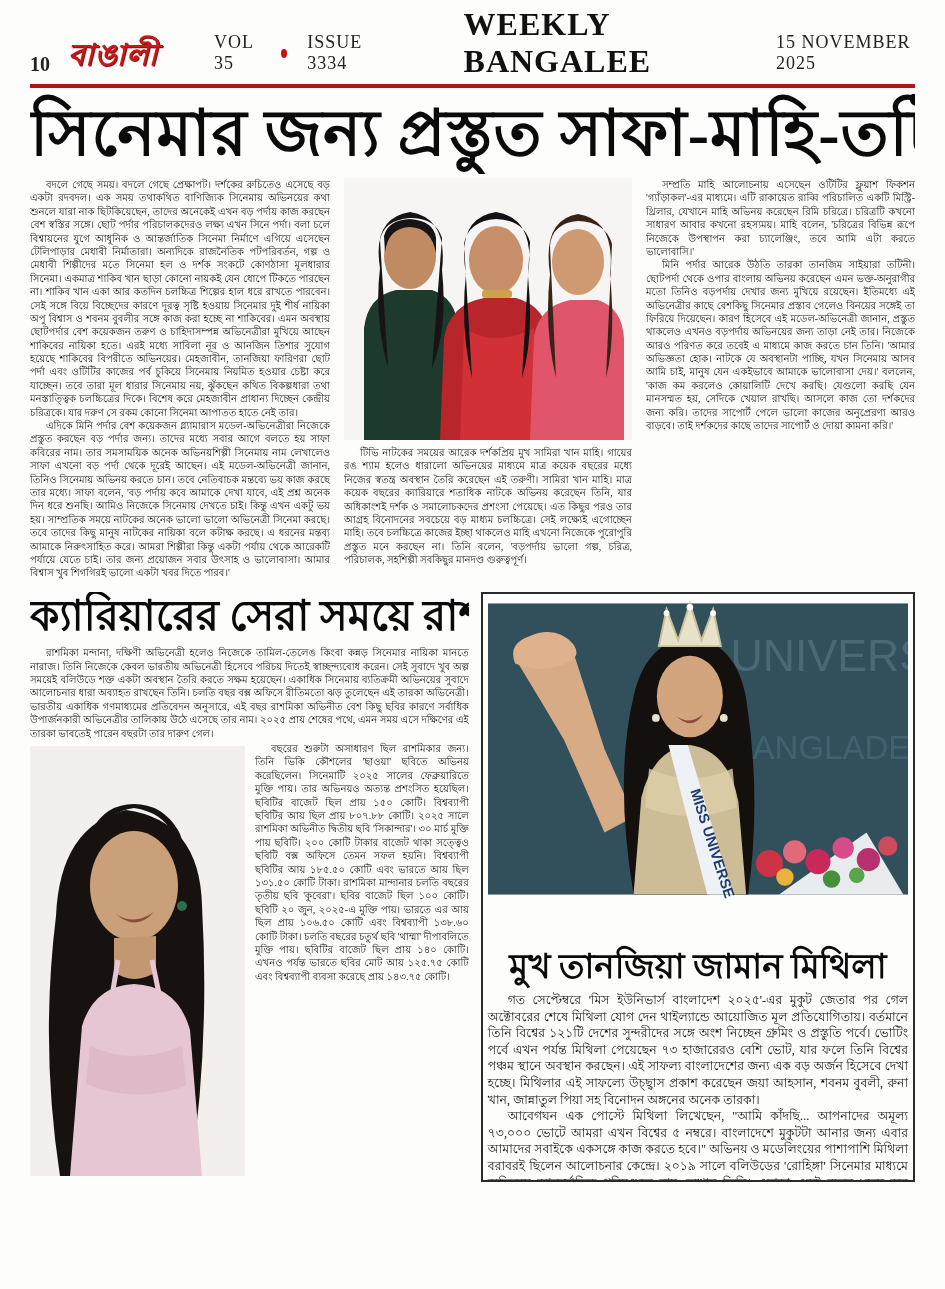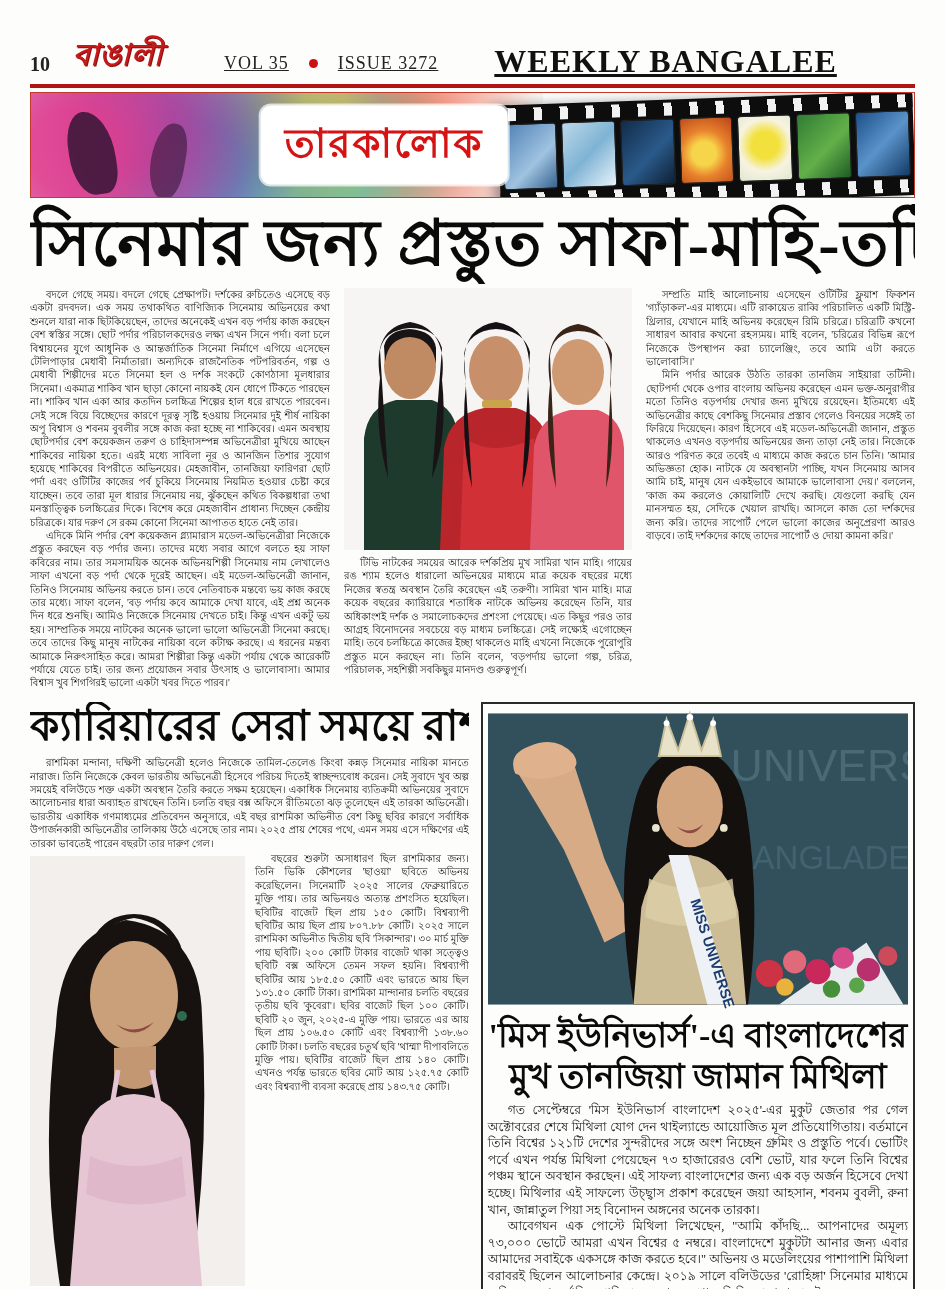--- a/index.html
+++ b/index.html
@@ -5,23 +5,23 @@
   * { margin:0; padding:0; box-sizing:border-box; }
   html,body { background:#ffffff; }
   body { font-family:"Liberation Serif", serif; color:#1a1a1a; }
   .page { position:relative; width:945px; height:1289px; margin:0 auto; background:#fdfdfc; overflow:hidden; padding:0 30px; }
 
   
   .masthead-row { position:relative; height:54px; margin-top:28px; display:flex; align-items:flex-end; }
   .page-num { font-size:20px; font-weight:bold; color:#222; margin-right:18px; padding-bottom:6px;margin-top:33px; }
   .logo-box { width:100px; height:44px; display:flex; align-items:flex-end; justify-content:center; }
   .logo-text { font-size:30px; font-weight:bold; color:#c51a1a; text-shadow:1px 1px 0 #8d0f0f; letter-spacing:1px; font-style:italic; }
-  .vol-issue { font-size:18px; letter-spacing:1px; color:#222; margin-left:56px; padding-bottom:8px; display:flex; align-items:center; gap:20px;text-decoration:underline; }
+  .vol-issue { font-size:18px; letter-spacing:1px; color:#222; margin-left:56px; padding-bottom:8px; display:flex; align-items:center; gap:20px; }
   .red-dot { width:9px; height:9px; border-radius:50%; background:#cc1111; display:inline-block; }
-  .masthead-title { font-size:32px; font-weight:bold; letter-spacing:1px; color:#111; margin-left:56px; padding-bottom:2px;text-decoration:underline; }
+  .masthead-title { font-size:32px; font-weight:bold; letter-spacing:1px; color:#111; margin-left:84px; padding-bottom:2px; }
   .issue-date { font-size:18px; letter-spacing:1px; color:#222; margin-left:48px; padding-bottom:8px; }
   .header-rule { height:4px; background:#b21414; margin-top:2px; }
 
   
   .banner { position:relative; height:106px; margin-top:4px; border:1px solid #c23a2a; overflow:hidden; background:#fff; }
   .banner-left { position:absolute; left:0; top:0; width:58%; height:100%;
      background:
        radial-gradient(circle at 8% 55%, rgba(230,60,140,.85) 0 9%, transparent 40%),
        radial-gradient(circle at 20% 30%, rgba(120,40,160,.7) 0 10%, transparent 42%),
        radial-gradient(circle at 33% 70%, rgba(40,150,210,.75) 0 12%, transparent 45%),
@@ -75,48 +75,27 @@
 <div class="page">
 
   <div class="masthead-row">
     <div class="page-num">10</div>
     <div class="logo-box">
       <span class="logo-text">বাঙালী</span>
     </div>
     <div class="vol-issue">
       <span>VOL 35</span>
       <span class="red-dot"></span>
-      <span>ISSUE 3272</span>
+      <span>ISSUE 3334</span>
     </div>
     <div class="masthead-title">WEEKLY BANGALEE</div>
+    <div class="issue-date">15 NOVEMBER 2025</div>
   </div>
   <div class="header-rule"></div>
 
-  <div class="banner">
-    <div class="banner-left">
-      <div class="silhouette sil-1"></div>
-      <div class="silhouette sil-2"></div>
-    </div>
-    <div class="banner-strip">
-      <div class="sprockets top"></div>
-      <div class="frames">
-        <div class="frame f1"></div>
-        <div class="frame f2"></div>
-        <div class="frame f3"></div>
-        <div class="frame f4"></div>
-        <div class="frame f5"></div>
-        <div class="frame f6"></div>
-        <div class="frame f7"></div>
-      </div>
-      <div class="sprockets bottom"></div>
-    </div>
-    <div class="section-label">
-      <span>তারকালোক</span>
-    </div>
-  </div>
 
   <h1 class="lead-headline">সিনেমার জন্য প্রস্তুত সাফা-মাহি-তটিনী</h1>
 
   <div class="lead-grid">
 
     <div class="col-clip">
       <div class="bodytext">
         <p>বদলে গেছে সময়। বদলে গেছে প্রেক্ষাপট। দর্শকের রুচিতেও এসেছে বড় একটা রদবদল। এক সময় তথাকথিত বাণিজ্যিক সিনেমায় অভিনয়ের কথা শুনলে যারা নাক ছিটকিয়েছেন, তাদের অনেকেই এখন বড় পর্দায় কাজ করছেন বেশ স্বস্তির সঙ্গে। ছোট পর্দার পরিচালকদেরও লক্ষ্য এখন সিনে পর্দা। বলা চলে বিশ্বায়নের যুগে আধুনিক ও আন্তর্জাতিক সিনেমা নির্মাণে এগিয়ে এসেছেন টেলিপাড়ার মেধাবী নির্মাতারা। অন্যদিকে রাজনৈতিক পটপরিবর্তন, গল্প ও মেধাবী শিল্পীদের মতে সিনেমা হল ও দর্শক সংকটে কোণঠাসা মূলধারার সিনেমা। একমাত্র শাকিব খান ছাড়া কোনো নায়কই যেন ধোপে টিকতে পারছেন না। শাকিব খান একা আর কতদিন চলচ্চিত্র শিল্পের হাল ধরে রাখতে পারবেন। সেই সঙ্গে বিয়ে বিচ্ছেদের কারণে দূরত্ব সৃষ্টি হওয়ায় সিনেমার দুই শীর্ষ নায়িকা অপু বিশ্বাস ও শবনম বুবলীর সঙ্গে কাজ করা হচ্ছে না শাকিবের। এমন অবস্থায় ছোটপর্দার বেশ কয়েকজন তরুণ ও চাহিদাসম্পন্ন অভিনেত্রীরা মুখিয়ে আছেন শাকিবের নায়িকা হতে। এরই মধ্যে সাবিলা নূর ও আনজিন তিশার সুযোগ হয়েছে শাকিবের বিপরীতে অভিনয়ের। মেহজাবীন, তানজিয়া ফারিণরা ছোট পর্দা এবং ওটিটির কাজের পর্ব চুকিয়ে সিনেমায় নিয়মিত হওয়ার চেষ্টা করে যাচ্ছেন। তবে তারা মূল ধারার সিনেমায় নয়, ঝুঁকছেন কথিত বিকল্পধারা তথা মনস্তাত্ত্বিক চলচ্চিত্রের দিকে। বিশেষ করে মেহজাবীন প্রাধান্য দিচ্ছেন কেন্দ্রীয় চরিত্রকে। যার দরুণ সে রকম কোনো সিনেমা আপাতত হাতে নেই তার।</p>
         <p>এদিকে মিনি পর্দার বেশ কয়েকজন গ্ল্যামারাস মডেল-অভিনেত্রীরা নিজেকে প্রস্তুত করছেন বড় পর্দার জন্য। তাদের মধ্যে সবার আগে বলতে হয় সাফা কবিরের নাম। তার সমসাময়িক অনেক অভিনয়শিল্পী সিনেমায় নাম লেখালেও সাফা এখনো বড় পর্দা থেকে দূরেই আছেন। এই মডেল-অভিনেত্রী জানান, তিনিও সিনেমায় অভিনয় করতে চান। তবে নেতিবাচক মন্তব্যে ভয় কাজ করছে তার মধ্যে। সাফা বলেন, 'বড় পর্দায় কবে আমাকে দেখা যাবে, এই প্রশ্ন অনেক দিন ধরে শুনছি। আমিও নিজেকে সিনেমায় দেখতে চাই। কিন্তু এখন একটু ভয় হয়। সাম্প্রতিক সময়ে নাটকের অনেক ভালো ভালো অভিনেত্রী সিনেমা করছে। তবে তাদের কিছু মানুষ নাটকের নায়িকা বলে কটাক্ষ করছে। এ ধরনের মন্তব্য আমাকে নিরুৎসাহিত করে। আমরা শিল্পীরা কিন্তু একটা পর্যায় থেকে আরেকটি পর্যায়ে যেতে চাই। তার জন্য প্রয়োজন সবার উৎসাহ ও ভালোবাসা। আমার বিশ্বাস খুব শিগগিরই ভালো একটা খবর দিতে পারব।'</p>
       </div>
@@ -235,21 +214,21 @@
           <circle cx="340" cy="266" r="13" fill="#c8285a"></circle>
             <circle cx="366" cy="252" r="11" fill="#d74b8a"></circle>
           <circle cx="392" cy="264" r="12" fill="#b8306e"></circle>
             <circle cx="412" cy="250" r="10" fill="#cc4a5a"></circle>
           <circle cx="306" cy="282" r="9" fill="#e8b23c"></circle>
             <circle cx="354" cy="284" r="9" fill="#46903c"></circle>
           <circle cx="380" cy="280" r="8" fill="#5aa44a"></circle>
         </g>
       </svg>
       <h2 class="mithila-headline">
-        <span>'মিস ইউনিভার্স'-এ বাংলাদেশের</span><br>
+        <br>
         <span>মুখ তানজিয়া জামান মিথিলা</span>
       </h2>
       <div class="bodytext">
         <p>গত সেপ্টেম্বরে 'মিস ইউনিভার্স বাংলাদেশ ২০২৫'-এর মুকুট জেতার পর গেল অক্টোবরের শেষে মিথিলা যোগ দেন থাইল্যান্ডে আয়োজিত মূল প্রতিযোগিতায়। বর্তমানে তিনি বিশ্বের ১২১টি দেশের সুন্দরীদের সঙ্গে অংশ নিচ্ছেন গ্রুমিং ও প্রস্তুতি পর্বে। ভোটিং পর্বে এখন পর্যন্ত মিথিলা পেয়েছেন ৭৩ হাজারেরও বেশি ভোট, যার ফলে তিনি বিশ্বের পঞ্চম স্থানে অবস্থান করছেন। এই সাফল্য বাংলাদেশের জন্য এক বড় অর্জন হিসেবে দেখা হচ্ছে। মিথিলার এই সাফল্যে উচ্ছ্বাস প্রকাশ করেছেন জয়া আহসান, শবনম বুবলী, রুনা খান, জান্নাতুল পিয়া সহ বিনোদন অঙ্গনের অনেক তারকা।</p>
         <p>আবেগঘন এক পোস্টে মিথিলা লিখেছেন, "আমি কাঁদছি... আপনাদের অমূল্য ৭৩,০০০ ভোটে আমরা এখন বিশ্বের ৫ নম্বরে। বাংলাদেশে মুকুটটা আনার জন্য এবার আমাদের সবাইকে একসঙ্গে কাজ করতে হবে।" অভিনয় ও মডেলিংয়ের পাশাপাশি মিথিলা বরাবরই ছিলেন আলোচনার কেন্দ্রে। ২০১৯ সালে বলিউডের 'রোহিঙ্গা' সিনেমার মাধ্যমে অভিনয়ে আন্তর্জাতিক পরিমণ্ডলে নাম লেখান তিনি। এছাড়া একই বছরে 'ফেস অব বাংলাদেশ', 'ফেস অব এশিয়া ২০১৯' এবং 'মিস সুপারন্যাশনাল বাংলাদেশ'-এর মুকুট অর্জন করেছিলেন এই মডেল। শোবিজ অঙ্গনের বাইরে ব্যক্তিজীবন নিয়েও মিথিলা একাধিকবার আলোচনায় এসেছেন। বিলাসী জীবনযাপনের পাশাপাশি বাংলাদেশের তারকা ক্রিকেটার সাকিব আল হাসানের সঙ্গে তার নাম জড়ানো ও অন্তরঙ্গ মুহূর্তের ছবি প্রকাশ নিয়ে অতীতে ব্যাপক</p>
 
       </div>
     </div>
   </div>
 

